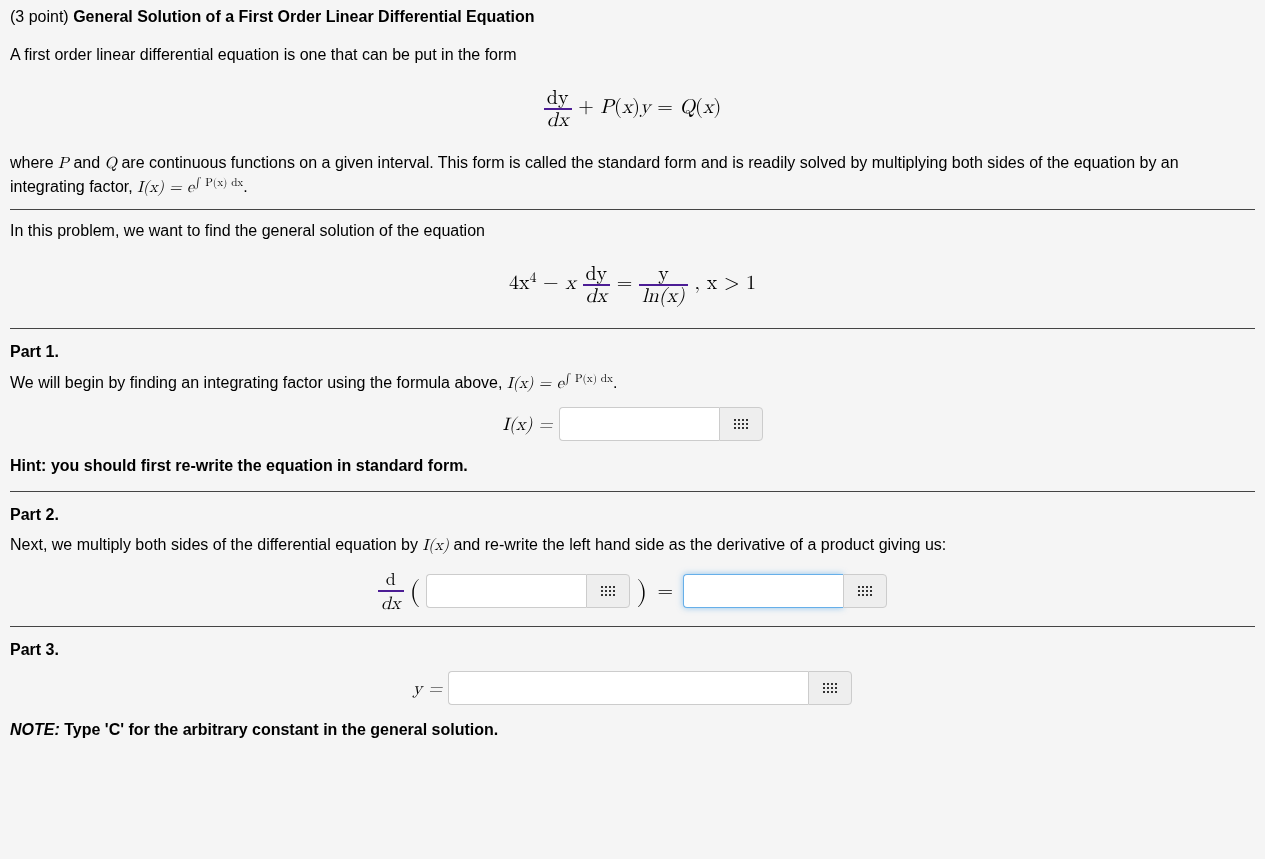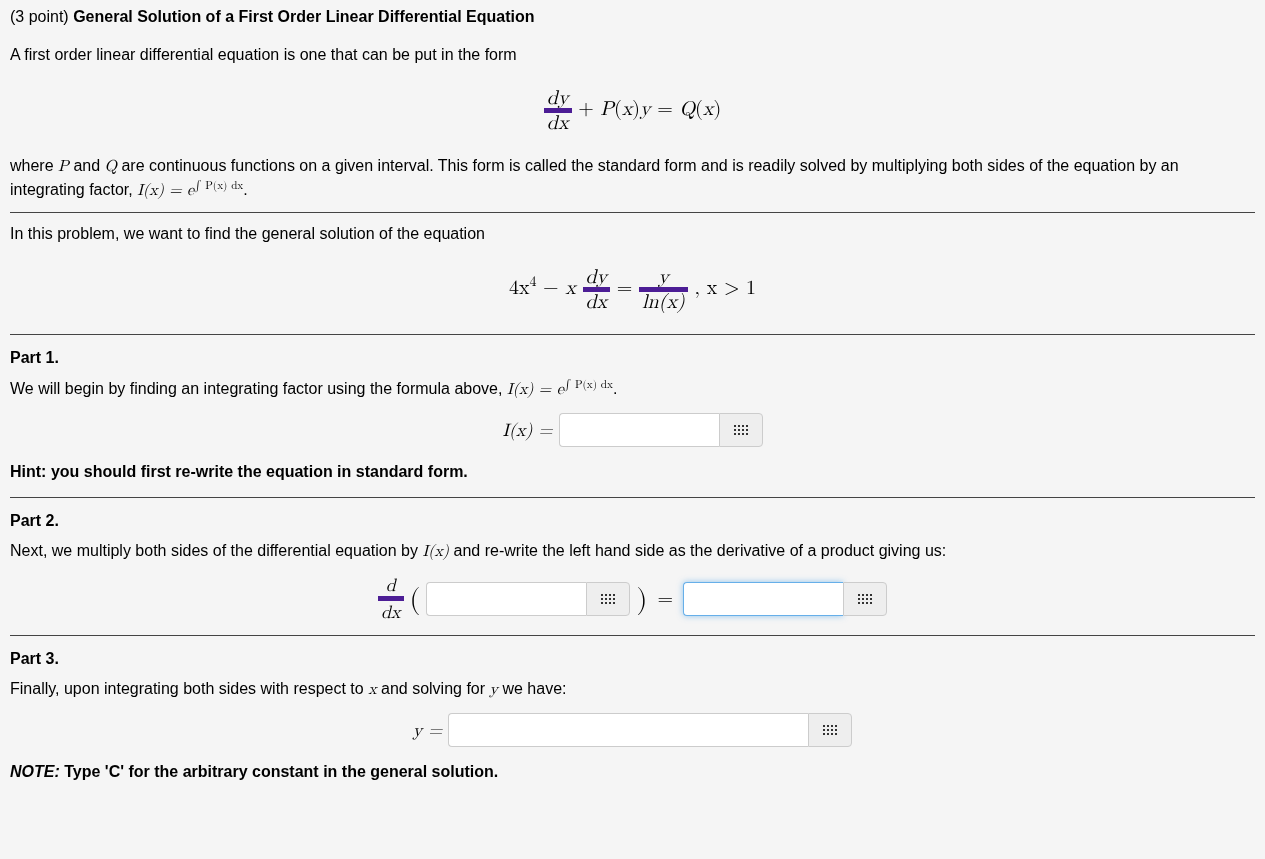--- a/index.html
+++ b/index.html
@@ -28,23 +28,22 @@
   }
   .roman { font-style: normal; }
   .frac {
     display: inline-block;
     vertical-align: middle;
     text-align: center;
     font-style: normal;
   }
   .frac .num {
     display: block;
-    border-bottom: 5px solid #4c1d95;
+    border-bottom: 2px solid #4c1d95;
     padding: 0 3px;
-    font-style: italic;
   }
   .frac .den {
     display: block;
     padding: 0 3px;
     font-style: italic;
   }
   .sup {
     font-size: 0.7em;
     vertical-align: super;
     font-style: normal;
@@ -237,23 +236,20 @@
             <span></span>
           </span>
       </span>
     </span>
   </div>
 
   <hr class="rule">
 
   <div class="part-title">Part 3.</div>
 
-  <p>
-    <span>Finally, upon integrating both sides with respect to </span><span class="math">x</span><span> and solving for </span><span class="math">y</span><span> we have:</span>
-  </p>
 
   <div class="answer-row">
     <span class="math">y = </span>
     <span class="input-group">
       <input type="text" class="w360" style="">
       <span class="btn">
         <span class="dots-icon">
             <span></span>
             <span></span>
             <span></span>

